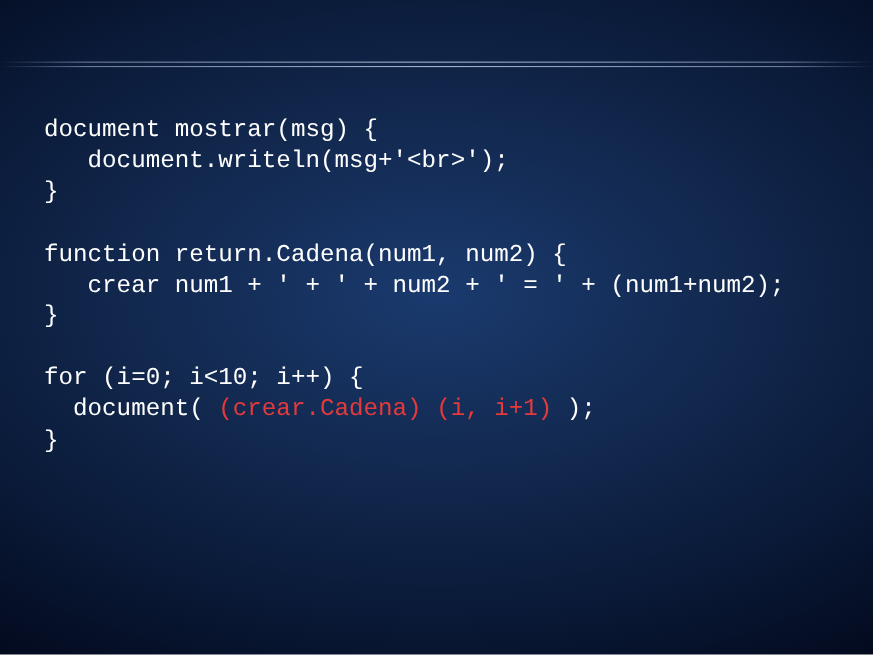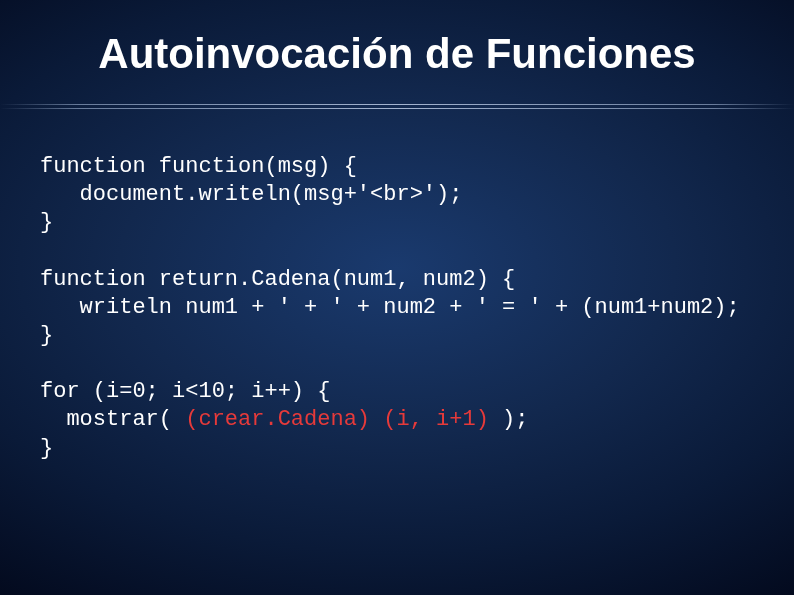--- a/index.html
+++ b/index.html
@@ -54,28 +54,27 @@
   }
   .hl {
     color: #e63a3a;
     text-align: center;
   }
 </style>
 </head>
 <body>
 
 <div class="title-area">
-  <h1 class="title">Autoinvocación de Funciones</h1>
   <div class="rule-top"></div>
   <div class="rule-bottom"></div>
 </div>
 
-<div class="code-area"><span>function function(msg) {</span>
+<div class="code-area"><span>document mostrar(msg) {</span>
 <span>   document.writeln(msg+'&lt;br&gt;');</span>
 <span>}</span>
 <span></span>
 <span>function return.Cadena(num1, num2) {</span>
-<span>   writeln num1 + ' + ' + num2 + ' = ' + (num1+num2);</span>
+<span>   crear num1 + ' + ' + num2 + ' = ' + (num1+num2);</span>
 <span>}</span>
 <span></span>
 <span>for (i=0; i&lt;10; i++) {</span>
-<span>  mostrar( </span><span class="hl">(crear.Cadena)</span><span> </span><span class="hl">(i, i+1)</span><span> );</span>
+<span>  document( </span><span class="hl">(crear.Cadena)</span><span> </span><span class="hl">(i, i+1)</span><span> );</span>
 <span>}</span></div>
 
 </body></html>

